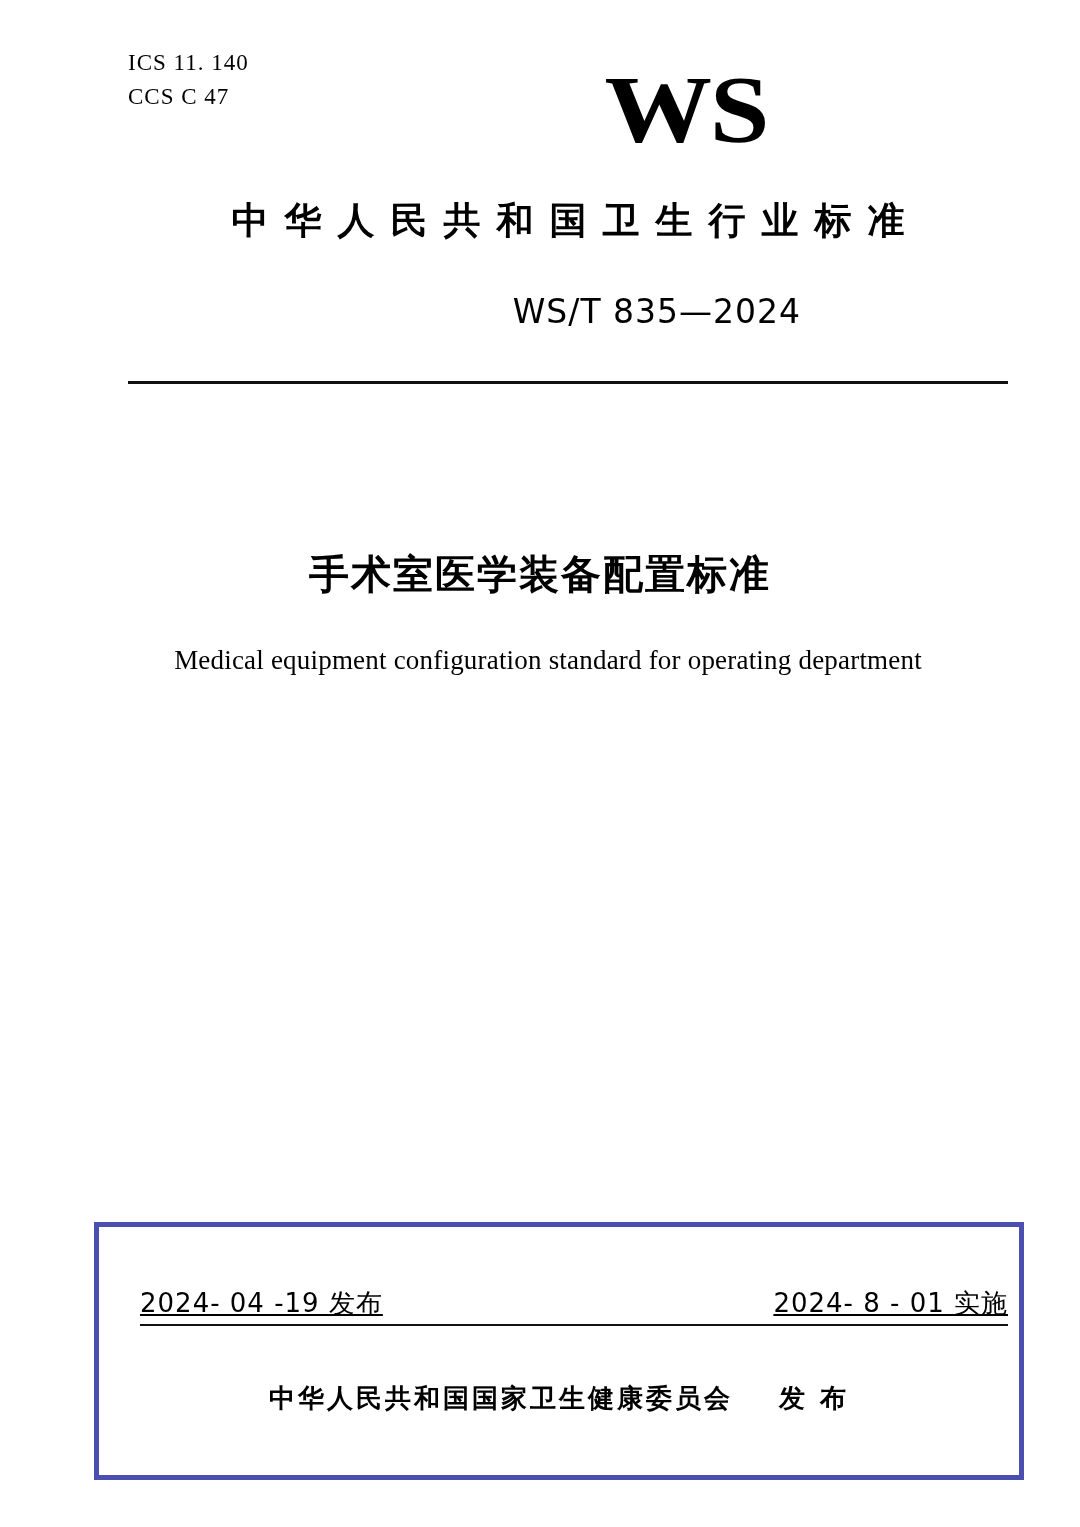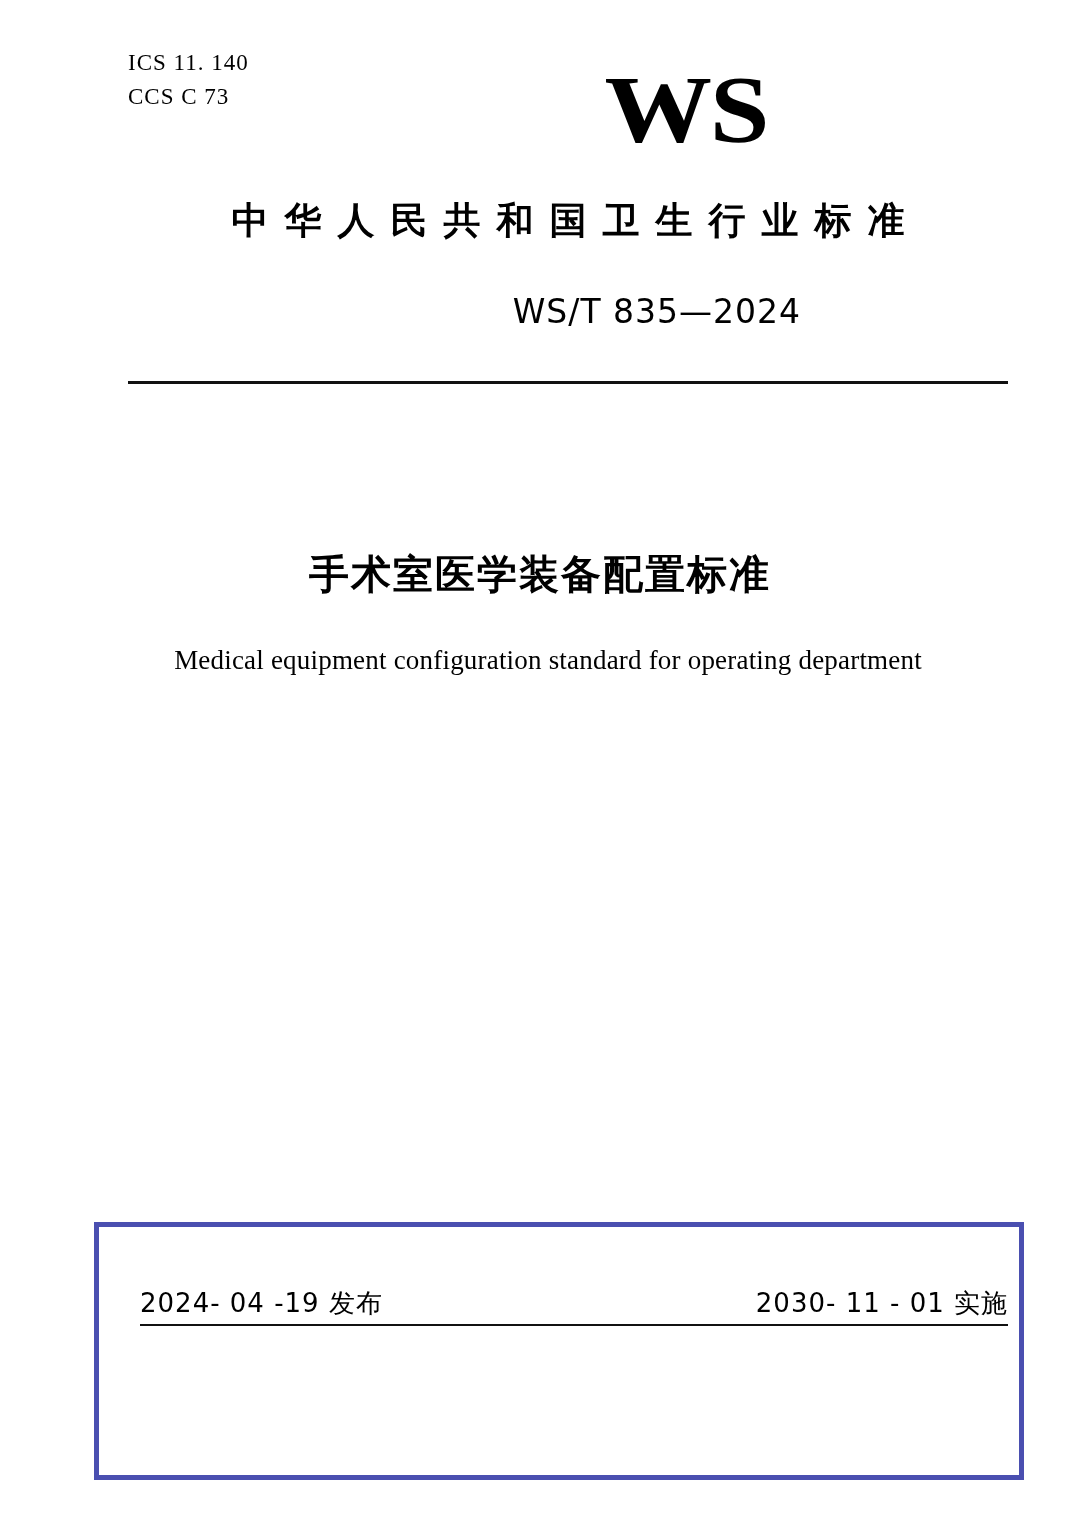--- a/index.html
+++ b/index.html
@@ -131,20 +131,21 @@
     display: flex;
     justify-content: space-between;
     align-items: flex-end;
     font-family: "DejaVu Sans", sans-serif;
     font-size: 26px;
     letter-spacing: 1px;
     white-space: nowrap;
   }
   .date-item {
     padding-bottom: 20px;
+    text-decoration: underline;
   }
 
   .dates-underline {
     position: absolute;
     left: 140px;
     top: 1324px;
     width: 868px;
     height: 2px;
     background: #111;
   }
@@ -163,36 +164,41 @@
   }
   .issuer .issuer-sep { display: inline-block; width: 22px; }
 </style>
 </head>
 <body>
 
 <div class="page">
 
   <div class="codes">
     <div>ICS 11. 140</div>
-    <div>CCS C 73</div>
+    <div>CCS C 47</div>
   </div>
 
   <div class="ws-logo">WS</div>
 
   <div class="national-title">中华人民共和国卫生行业标准</div>
 
   <div class="std-number">WS/T 835—2024</div>
 
   <div class="header-rule"></div>
 
   <div class="doc-title-cn">手术室医学装备配置标准</div>
   <div class="doc-title-en">Medical equipment configuration standard for operating department</div>
 
   <div class="bottom-box" style="border-color: rgb(74, 79, 176);"></div>
 
   <div class="dates-row">
     <span class="date-item">2024- 04 -19 发布</span>
-    <span class="date-item">2030- 11 - 01 实施</span>
+    <span class="date-item">2024- 8 - 01 实施</span>
   </div>
   <div class="dates-underline"></div>
 
+  <div class="issuer">
+    <span>中华人民共和国国家卫生健康委员会</span>
+    <span class="issuer-sep"></span>
+    <span>发 布</span>
+  </div>
 
 </div>
 
 </body></html>

